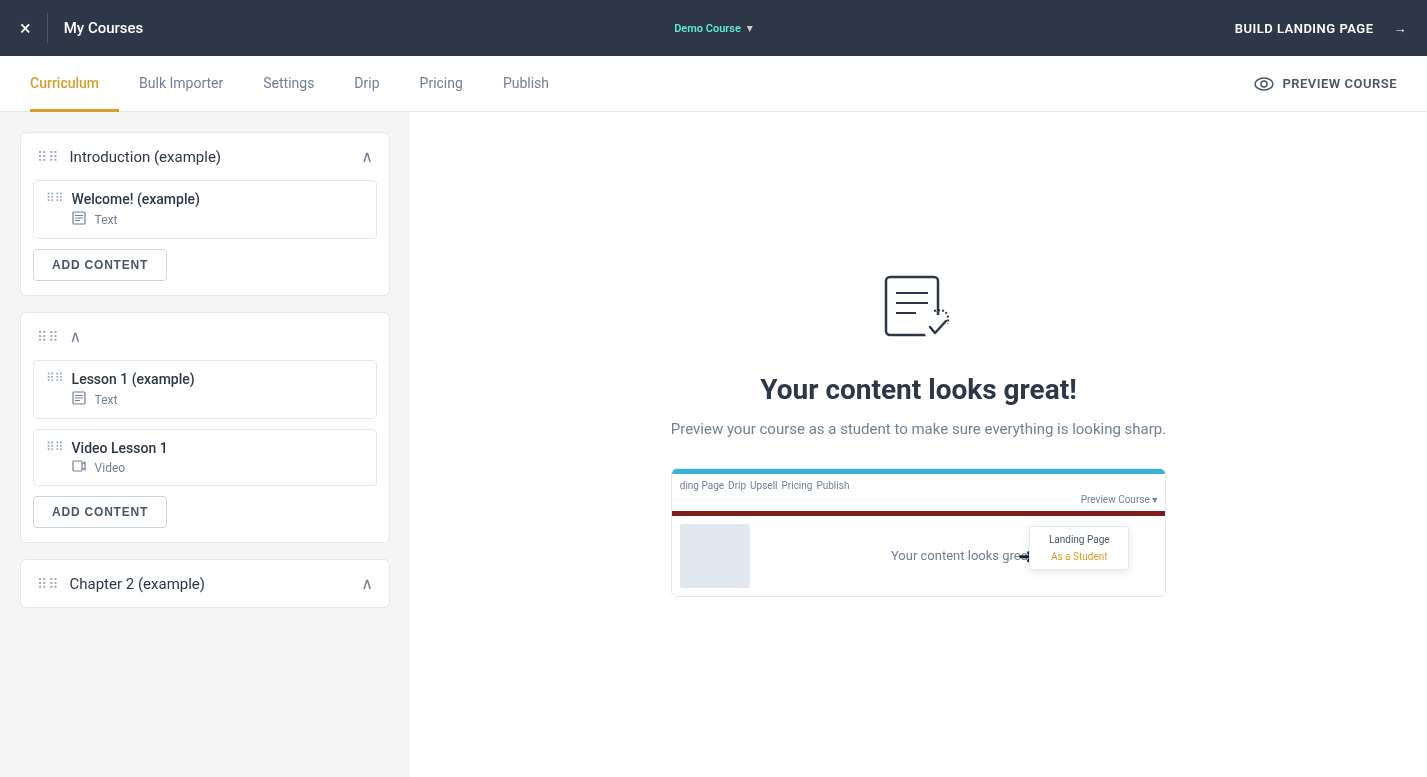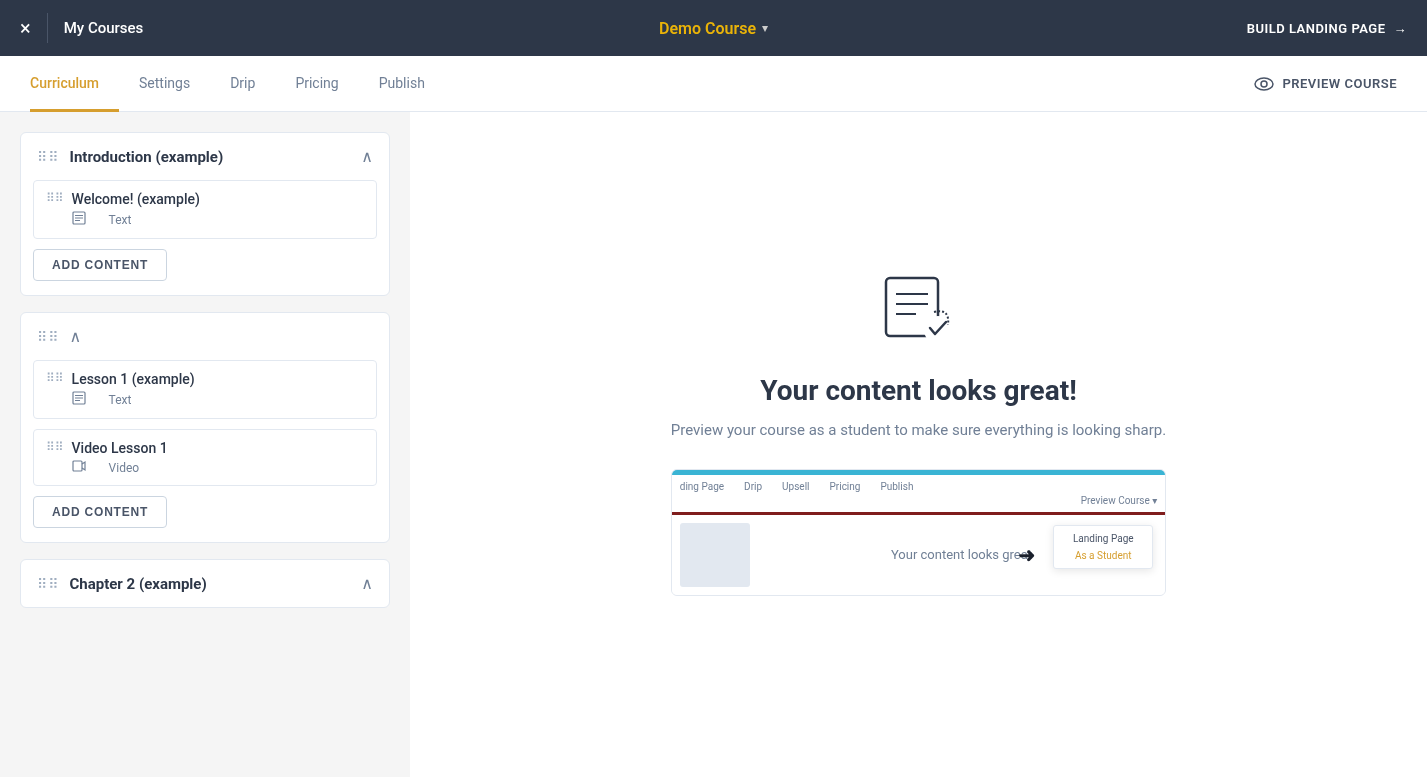--- a/index.html
+++ b/index.html
@@ -12,24 +12,24 @@
       display: flex;
       align-items: center;
       padding: 0 20px;
       position: relative;
     }
     .top-nav-left { display: flex; align-items: center; gap: 16px; }
     .close-icon { color: #fff; font-size: 20px; cursor: pointer; }
     .nav-divider { width: 1px; height: 30px; background: #4a5568; }
     .my-courses-link { color: #fff; font-size: 15px; font-weight: 500; text-decoration: none; }
     .top-nav-center { position: absolute; left: 50%; transform: translateX(-50%); display: flex; align-items: center; gap: 6px; }
-    .demo-course-title { color: #eab308; font-size: 16px; font-weight: 600; }
+    .demo-course-title { color: #5eead4; font-size: 11px; font-weight: 600; }
     .dropdown-arrow { color: #ccc; font-size: 12px; }
     .top-nav-right { margin-left: auto; display: flex; align-items: center; gap: 6px; }
-    .build-landing-btn { color: #fff; font-size: 13px; font-weight: 600; letter-spacing: 0.5px; text-transform: uppercase; cursor: pointer; display: flex; align-items: center; gap: 8px; }
+    .build-landing-btn { color: #fff; font-size: 13px; font-weight: 600; letter-spacing: 0.5px; text-transform: uppercase; cursor: pointer; display: flex; align-items: center; gap: 20px; }
 
     
     .tabs-bar {
       background: #fff;
       border-bottom: 1px solid #e2e8f0;
       display: flex;
       align-items: center;
       padding: 0 30px;
       height: 56px;
       position: relative;
@@ -86,34 +86,34 @@
     }
 
     .section-header {
       display: flex;
       align-items: center;
       padding: 14px 16px;
       cursor: pointer;
       gap: 10px;
     }
     .drag-handle { color: #a0aec0; font-size: 14px; cursor: grab; letter-spacing: 1px; }
-    .section-title { font-size: 15px; font-weight: 700; color: #2d3748; flex: 1; }
+    .section-title { font-size: 15px; font-weight: 400; color: #2d3748; flex: 1; }
     .collapse-icon { color: #718096; font-size: 16px; }
 
     .lesson-item {
       border: 1px solid #e2e8f0;
       border-radius: 4px;
       margin: 0 12px 10px 12px;
       padding: 10px 12px;
       background: #fff;
     }
     .lesson-drag { color: #a0aec0; font-size: 12px; margin-right: 8px; cursor: grab; }
     .lesson-header { display: flex; align-items: flex-start; }
     .lesson-name { font-size: 14px; font-weight: 500; color: #2d3748; margin-bottom: 4px; }
-    .lesson-type { display: flex; align-items: center; gap: 23px; font-size: 12px; color: #718096; }
+    .lesson-type { display: flex; align-items: center; gap: 9px; font-size: 12px; color: #718096; }
     .lesson-type-icon { font-size: 13px; }
 
     .add-content-btn {
       display: inline-block;
       margin: 0 12px 14px 12px;
       padding: 8px 18px;
       border: 1px solid #cbd5e0;
       border-radius: 4px;
       font-size: 12px;
       font-weight: 600;
@@ -163,23 +163,23 @@
       border: 1px solid #e2e8f0;
       border-radius: 6px;
       overflow: hidden;
       margin-bottom: 24px;
       position: relative;
       background: #f8f9fa;
     }
 
     .screenshot-tabs {
       display: flex;
-      gap: 20px;
+      gap: 4px;
       padding: 6px 8px;
-      border-bottom: 3px solid #7f1d1d;
+      border-bottom: 5px solid #7f1d1d;
       font-size: 10px;
       color: #718096;
       background: #fff;
     }
 
     .screenshot-body {
       display: flex;
       min-height: 80px;
       background: #fff;
       position: relative;
@@ -194,21 +194,21 @@
 
     .screenshot-main {
       flex: 1;
       padding: 12px 8px;
       font-size: 11px;
       color: #718096;
     }
 
     .screenshot-dropdown {
       position: absolute;
-      right: 12px;
+      right: 36px;
       top: 10px;
       background: #fff;
       border: 1px solid #e2e8f0;
       border-radius: 3px;
       padding: 4px 0;
       min-width: 100px;
       box-shadow: 0 2px 8px rgba(0,0,0,0.1);
       font-size: 10px;
     }
     .screenshot-dropdown-item { padding: 3px 10px; color: #4a5568; }
@@ -247,20 +247,21 @@
     <span class="build-landing-btn">
       <span>BUILD LANDING PAGE</span>
       <span>→</span>
     </span>
   </div>
 </nav>
 
 <div class="tabs-bar">
   <div class="tabs-list">
     <div class="tab-item active">Curriculum</div>
+    <div class="tab-item">Bulk Importer</div>
     <div class="tab-item">Settings</div>
     <div class="tab-item">Drip</div>
     <div class="tab-item">Pricing</div>
     <div class="tab-item">Publish</div>
   </div>
   <div class="preview-course-btn">
     <svg width="20" height="14" viewBox="0 0 20 14">
       <ellipse cx="10" cy="7" rx="9" ry="6" fill="none" stroke="#4a5568" stroke-width="1.5"></ellipse>
       <circle cx="10" cy="7" r="3" fill="none" stroke="#4a5568" stroke-width="1.5"></circle>
     </svg>

